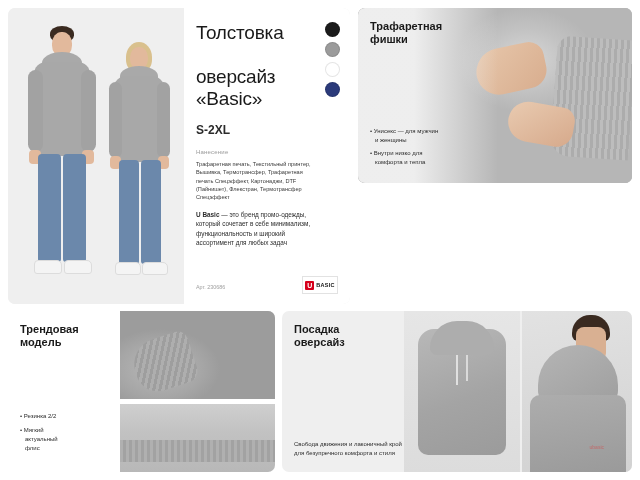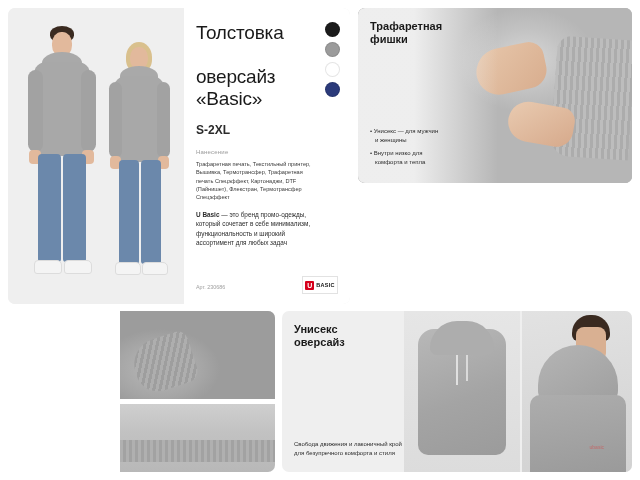--- a/index.html
+++ b/index.html
@@ -536,37 +536,51 @@
     </div>
 
 
     <div class="card" id="card-trend">
       <div class="trend-top">
         <div class="cuffrib"></div>
       </div>
       <div class="trend-bottom">
         <div class="hem"></div>
       </div>
+      <div class="trend-left">
+        <div class="card-heading" style="position:static; margin:12px 0 0 12px;">
+          <span>Трендовая</span><br>
+          <span>модель</span>
+        </div>
+        <div class="trend-bullets">
+          <div>• Резинка 2/2</div>
+          <div>
+            <span>• Мягкий</span><br>
+            <span style="padding-left:5px; display:inline-block;">актуальный</span><br>
+            <span style="padding-left:5px; display:inline-block;">флис</span>
+          </div>
+        </div>
+      </div>
     </div>
 
     <div class="card" id="card-fit">
       <div class="fit-photo1">
         <div class="garment"></div>
         <div class="hoodtop"></div>
         <div class="string"></div>
         <div class="string2"></div>
       </div>
       <div class="fit-photo2">
         <div class="hairb"></div>
         <div class="neck"></div>
         <div class="back-hood"></div>
         <div class="back-body"></div>
         <div class="fit-logo">ubasic</div>
       </div>
       <div class="card-heading">
-        <span>Унисекс</span><br>
+        <span>Посадка</span><br>
         <span>оверсайз</span>
       </div>
       <div class="fit-text">Свобода движения и лаконичный крой для безупречного комфорта и стиля</div>
     </div>
 
   </div>
 </div>
 
 </body></html>

